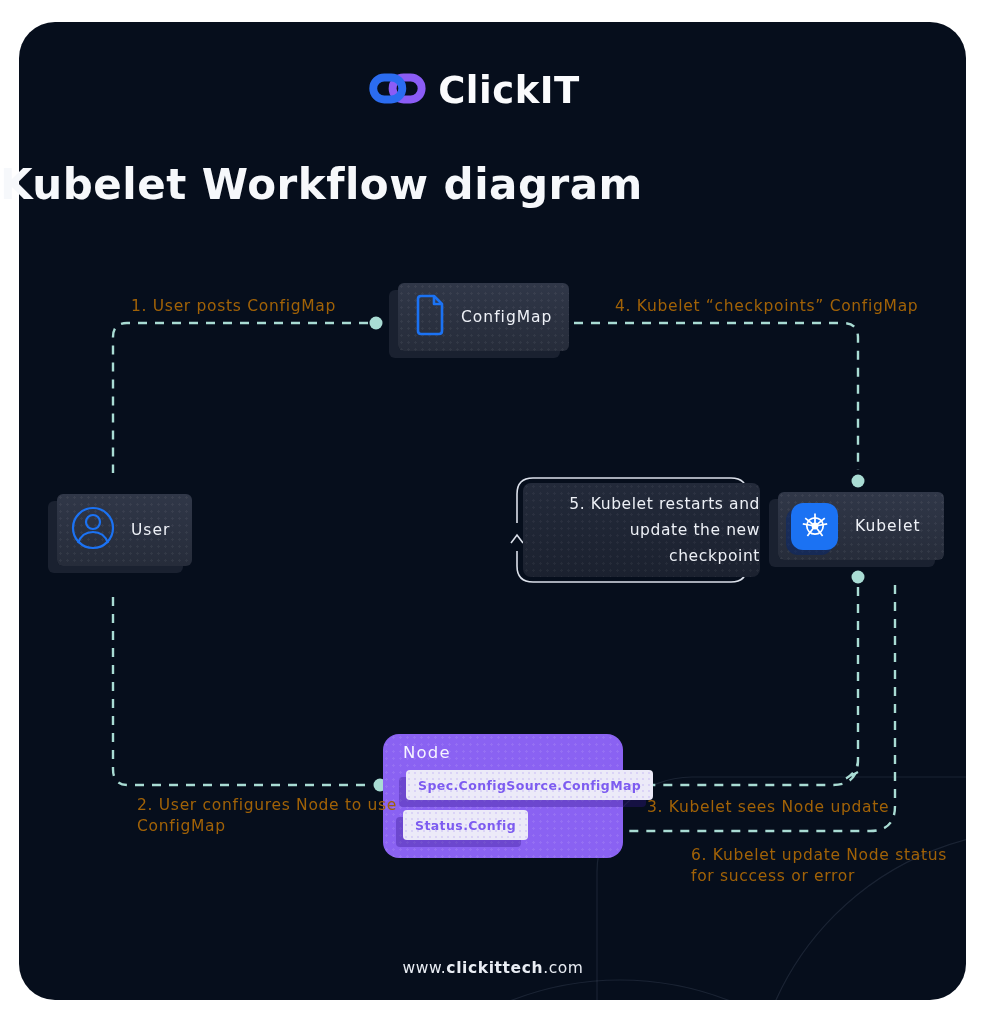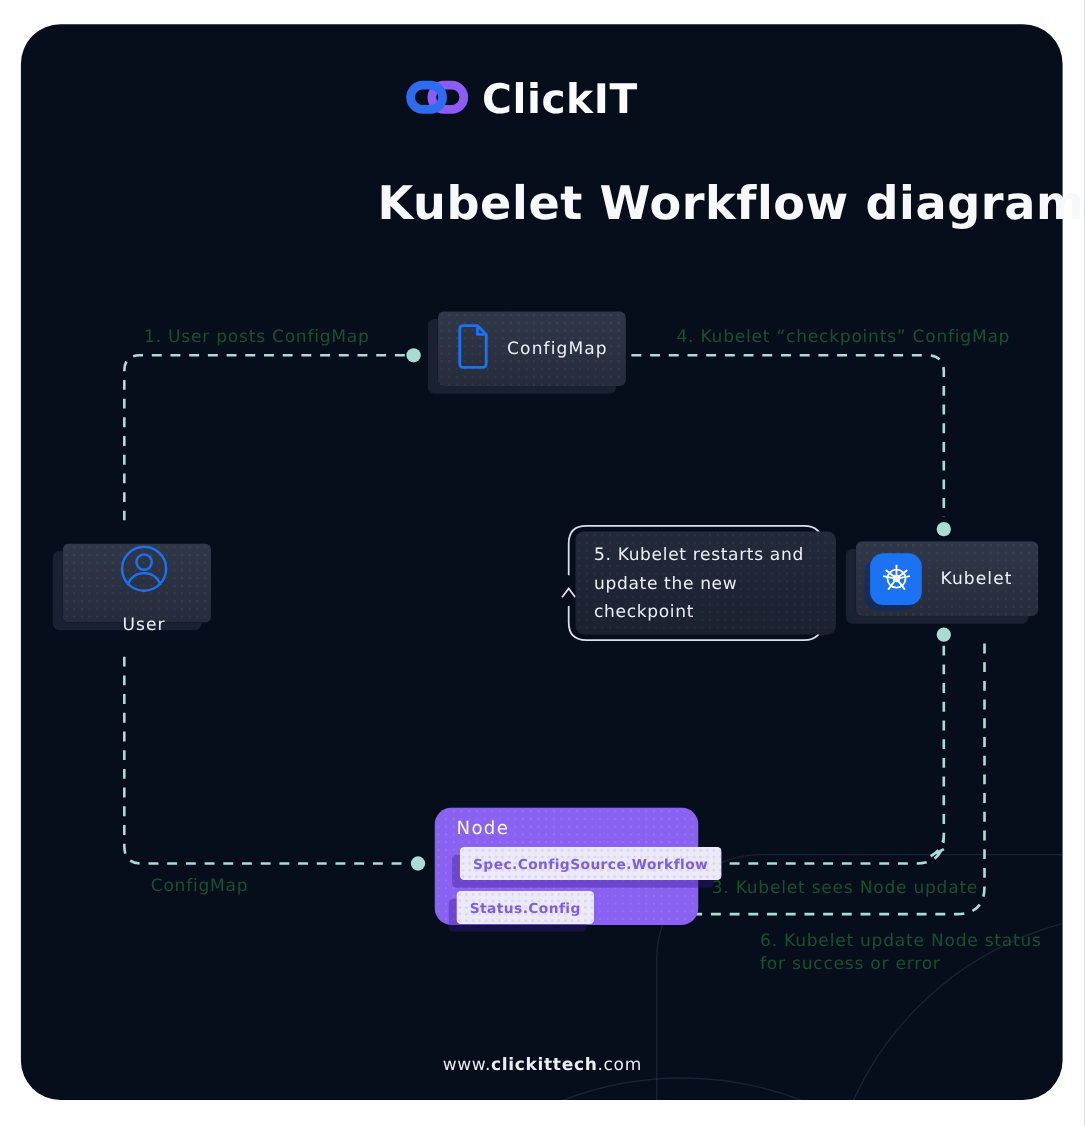--- a/index.html
+++ b/index.html
@@ -25,59 +25,59 @@
   .card{
     position:absolute;left:19px;top:22px;width:947px;height:978px;
     background:var(--card-bg);border-radius:36px;overflow:hidden;
   }
   .card svg{position:absolute;left:-19px;top:-22px;}
 
   
   .logo-row{position:absolute;left:0;top:66px;width:948px;display:flex;align-items:center;justify-content:center;gap:12px;}
   .logo-text{color:#fafbfd;font-size:37px;font-weight:800;letter-spacing:.5px;}
   .page-title{
-    position:absolute;left:0;top:160px;width:986px;text-align:right;
+    position:absolute;left:0;top:160px;width:986px;text-align:left;
     color:#f6f8fb;font-size:42px;font-weight:800;letter-spacing:.5px;
   }
 
   
   .ebox{
     position:absolute;display:flex;align-items:center;
     background:
       radial-gradient(rgba(255,255,255,.05) 1px,transparent 1.4px),
       linear-gradient(180deg,var(--box-bg-top),var(--box-bg-bot));
     background-size:7px 7px,100% 100%;
     border-radius:6px;
     box-shadow:-9px 7px 0 var(--box-shadow-col);
     color:var(--text-light);font-size:15.5px;letter-spacing:1px;
   }
   .configmap-box{left:398px;top:283px;width:155px;height:68px;padding-left:16px;gap:15px;}
-  .user-box{left:57px;top:494px;width:122px;height:72px;padding-left:13px;gap:15px;flex-direction:column;}
+  .user-box{left:57px;top:494px;width:122px;height:72px;padding-left:13px;gap:15px;}
   .kubelet-box{left:778px;top:492px;width:153px;height:68px;padding-left:13px;gap:17px;}
 
   .kube-icon-tile{
     width:47px;height:47px;border-radius:12px;background:var(--accent-blue);
     display:flex;align-items:center;justify-content:center;
     box-shadow:-5px 5px 0 rgba(10,40,110,.55);
   }
 
   
   .restart-inner{
     position:absolute;left:523px;top:483px;width:220px;height:94px;
     background:
       radial-gradient(rgba(255,255,255,.045) 1px,transparent 1.4px),
       linear-gradient(180deg,#232a3a,#1b212f);
     background-size:7px 7px,100% 100%;
     border-radius:8px;display:flex;flex-direction:column;justify-content:center;
-    padding-left:17px;color:#edf0f6;font-size:15.5px;line-height:26px;letter-spacing:.6px;
+    padding-left:17px;color:#edf0f6;font-size:15.5px;line-height:26px;letter-spacing:.6px;text-align:right;
   }
 
   
   .node-box{
-    position:absolute;left:395px;top:734px;width:240px;height:107px;
+    position:absolute;left:383px;top:734px;width:240px;height:124px;
     background:
       radial-gradient(rgba(255,255,255,.09) 1px,transparent 1.4px),
       var(--node-purple);
     background-size:7px 7px,100% 100%;
     border-radius:16px;color:#f6f4ff;
   }
   .node-title{position:absolute;left:20px;top:9px;font-size:16.5px;letter-spacing:1.2px;}
   .node-field{
     position:absolute;height:30px;display:flex;align-items:center;
     background:
@@ -86,21 +86,21 @@
     background-size:6px 6px,100% 100%;
     border-radius:4px;box-shadow:-7px 7px 0 rgba(52,24,140,.35);
     color:var(--field-text);font-size:12.5px;font-weight:700;letter-spacing:.4px;
     padding:0 12px;white-space:nowrap;
   }
   .node-field.spec{left:23px;top:36px;}
   .node-field.status{left:20px;top:76px;}
 
   
   .step-label{
-    position:absolute;color:#14532d;font-size:15.5px;letter-spacing:.7px;line-height:21px;white-space:nowrap;
+    position:absolute;color:#a16207;font-size:15.5px;letter-spacing:.7px;line-height:21px;white-space:nowrap;
   }
   .lbl-step1{left:131px;top:296px;}
   .lbl-step4{left:583px;top:296px;margin-left:32px;}
   .lbl-step2{left:137px;top:795px;}
   .lbl-step3{left:647px;top:797px;}
   .lbl-step6{left:647px;top:845px;margin-left:44px;}
 
   
   .footer{
     position:absolute;left:0;top:959px;width:986px;text-align:center;
@@ -195,27 +195,28 @@
     <span>Kubelet</span>
   </div>
 
   <div class="restart-inner">
     <span>5. Kubelet restarts and</span>
     <span>update the new checkpoint</span>
   </div>
 
   <div class="node-box">
     <div class="node-title">Node</div>
-    <div class="node-field spec">Spec.ConfigSource.Workflow</div>
+    <div class="node-field spec">Spec.ConfigSource.ConfigMap</div>
     <div class="node-field status">Status.Config</div>
   </div>
 
   <div class="step-label lbl-step1">1. User posts ConfigMap</div>
   <div class="step-label lbl-step4">4. Kubelet “checkpoints” ConfigMap</div>
   <div class="step-label lbl-step2">
+    <div>2. User configures Node to use</div>
     <div>ConfigMap</div>
   </div>
   <div class="step-label lbl-step3">3. Kubelet sees Node update</div>
   <div class="step-label lbl-step6">
     <div>6. Kubelet update Node status</div>
     <div>for success or error</div>
   </div>
 
   <div class="footer"><span>www.</span><b>clickittech</b><span>.com</span></div>
 

